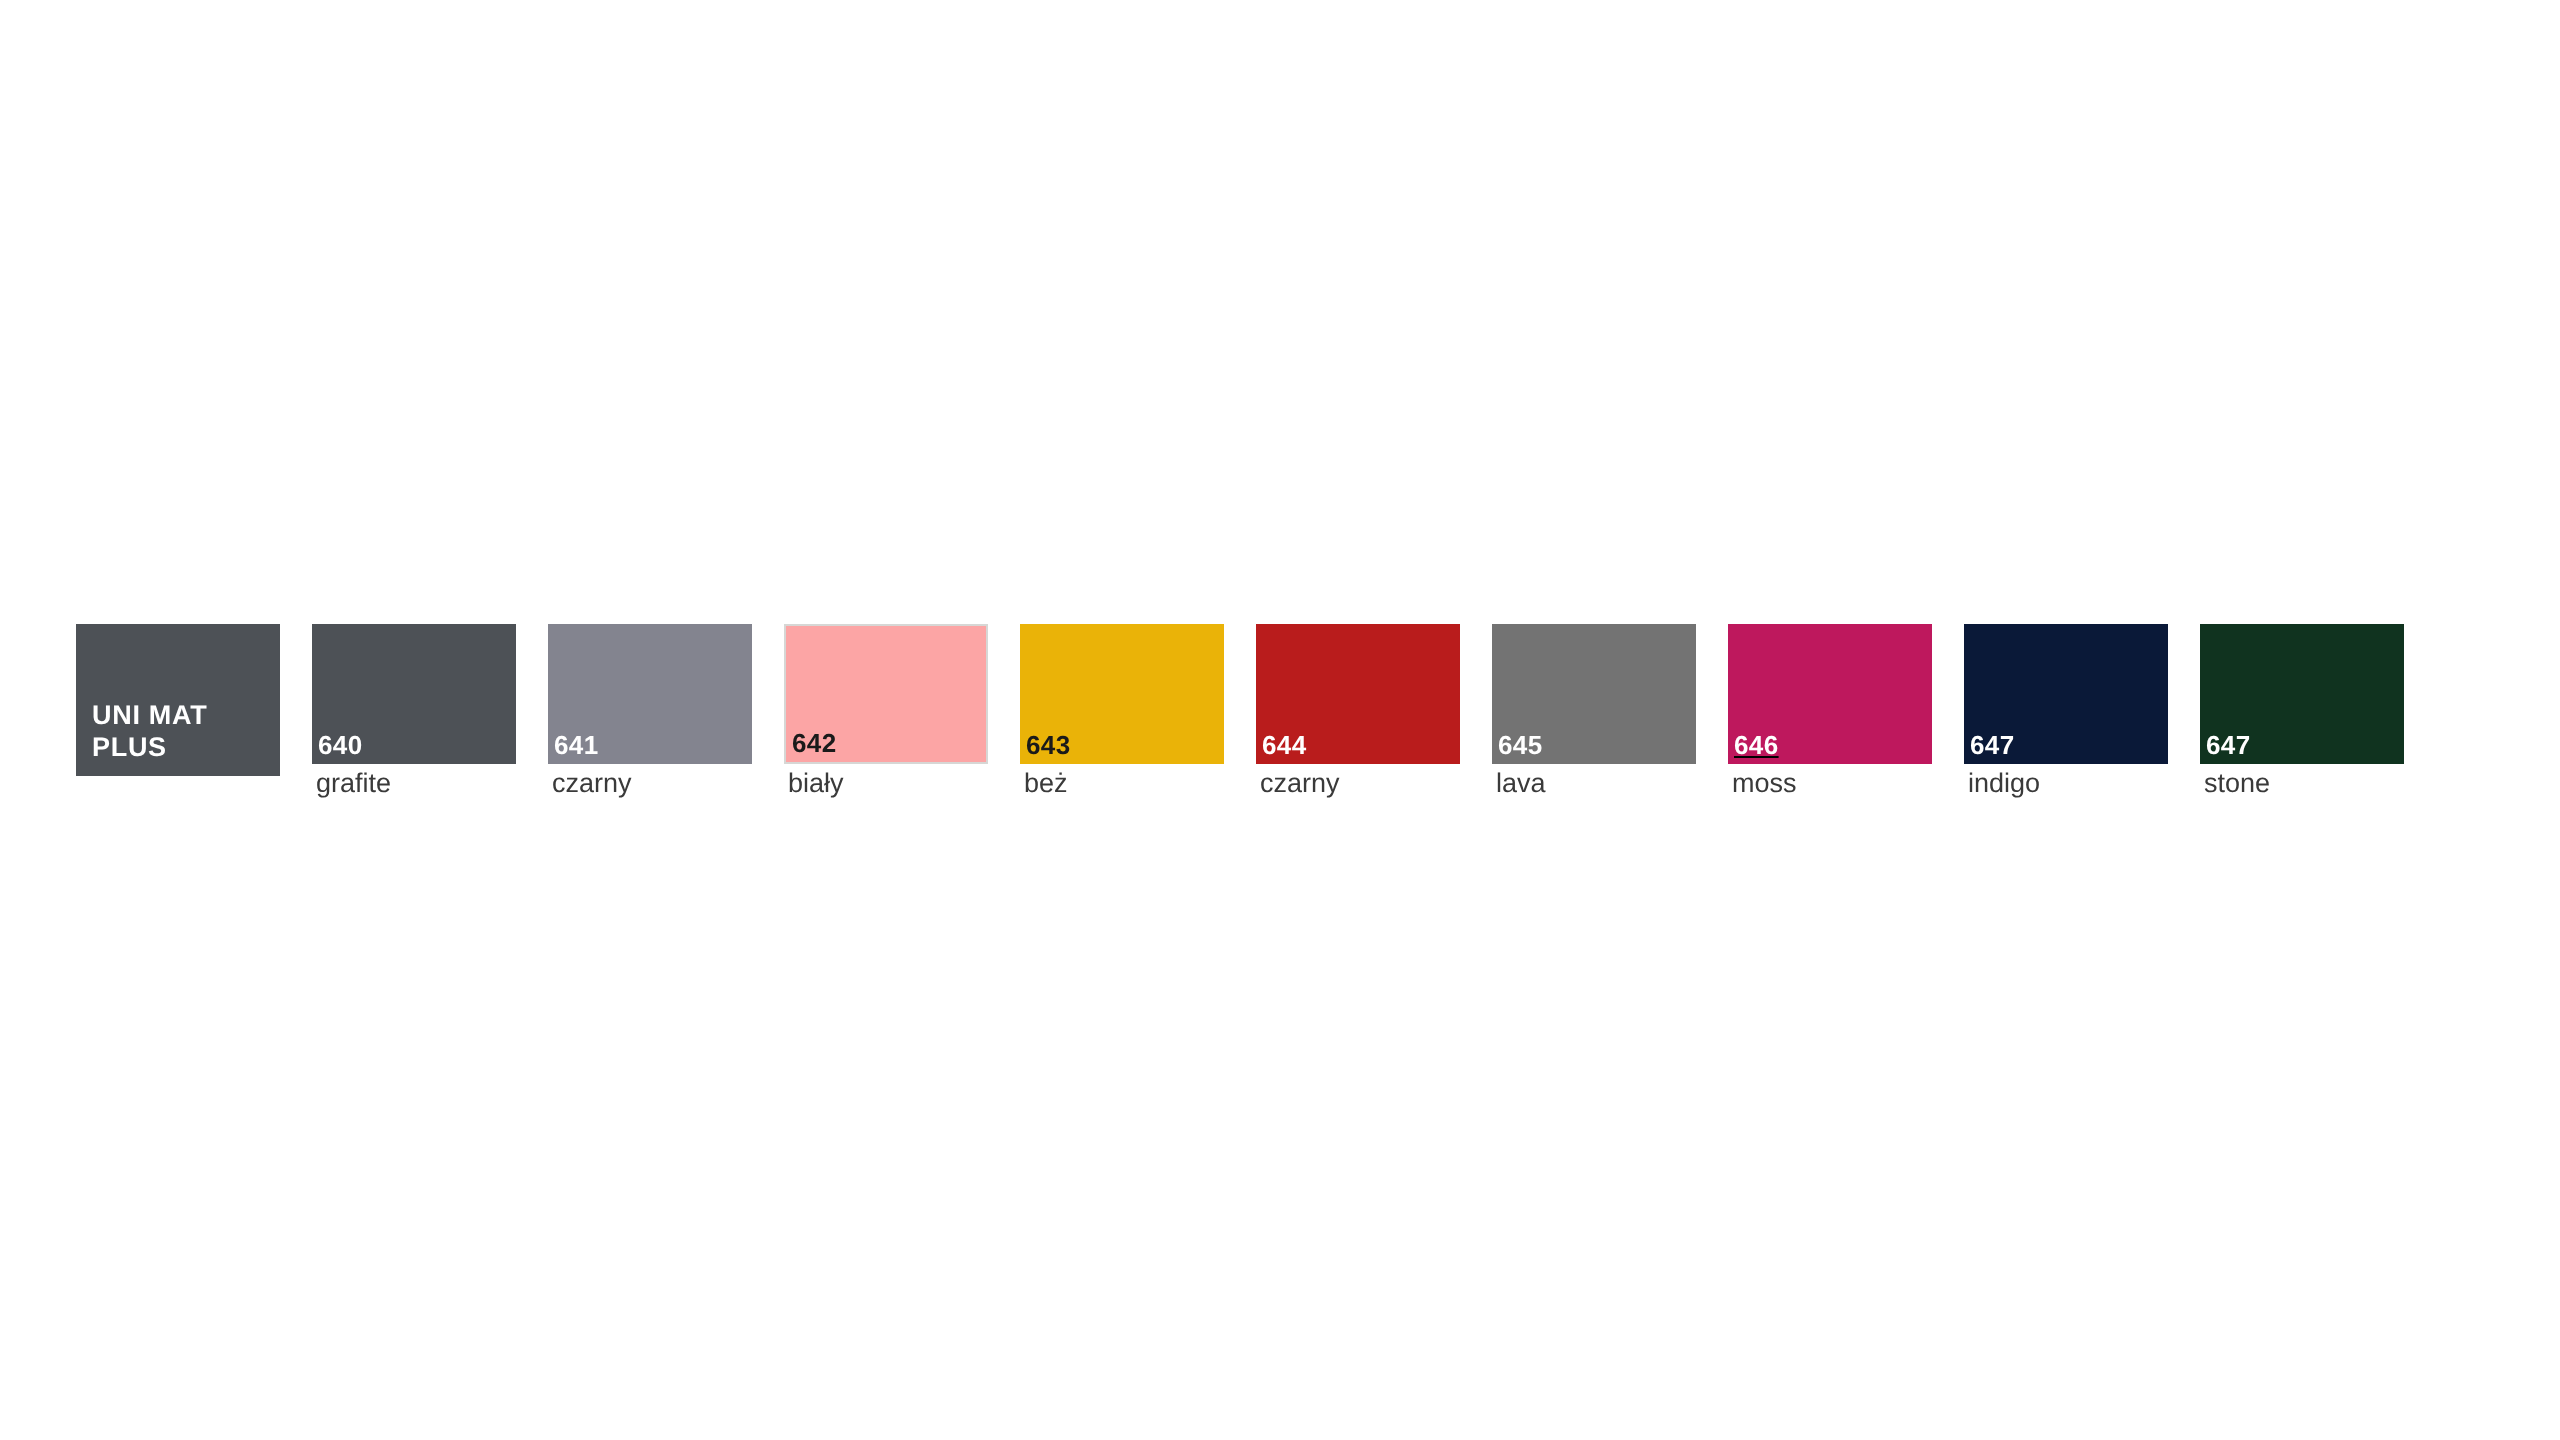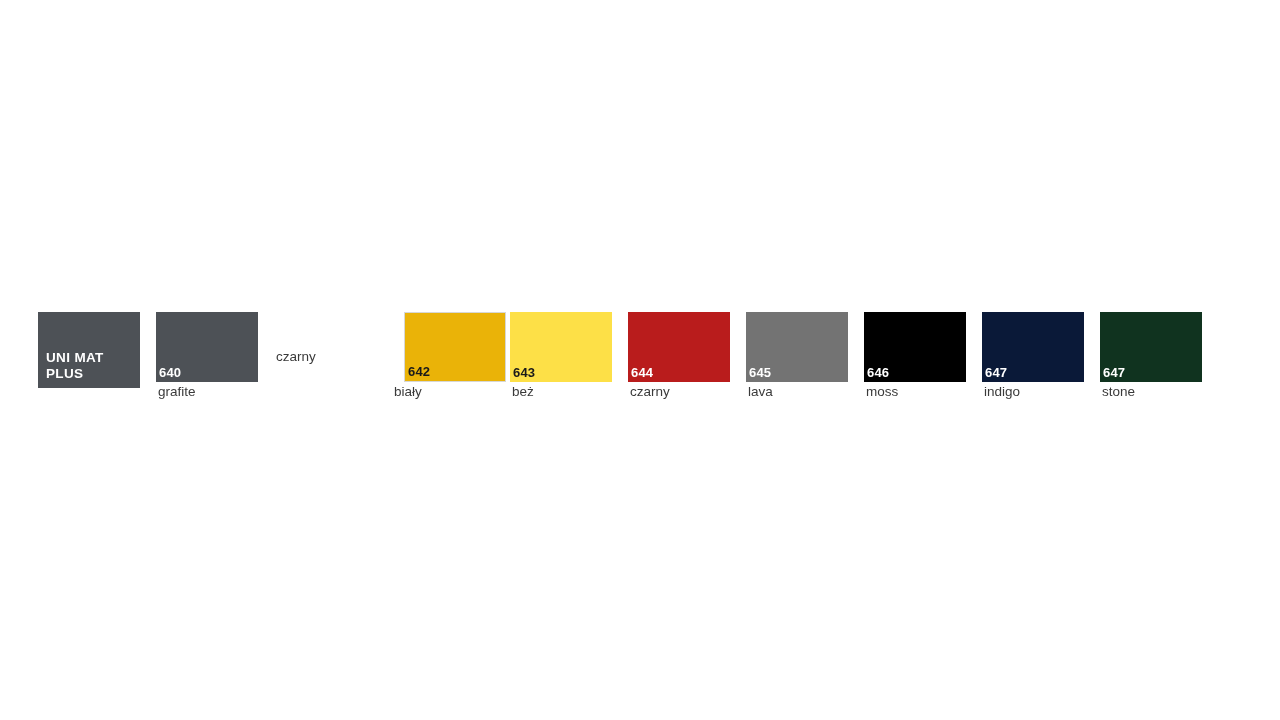--- a/index.html
+++ b/index.html
@@ -104,48 +104,51 @@
     </div>
 
     <div id="swatches-container" style="display:flex;align-items:center;">
         <div class="swatch-cell">
           <div class="swatch-chip" style="background: rgb(77, 81, 86);">
             <div class="swatch-code code-light" style="color: rgb(255, 255, 255);">640</div>
           </div>
           <div class="swatch-name">grafite</div>
         </div>
         <div class="swatch-cell">
+          <div class="swatch-chip" style="background: rgb(131, 132, 143);">
+            <div class="swatch-code code-light" style="color: rgb(255, 255, 255);">641</div>
+          </div>
           <div class="swatch-name">czarny</div>
         </div>
         <div class="swatch-cell">
-          <div class="swatch-chip bordered" style="background: #eab308; margin-left: 12px;">
+          <div class="swatch-chip bordered" style="background: #fca5a5;">
             <div class="swatch-code code-dark" style="color: rgb(26, 26, 26);">642</div>
           </div>
           <div class="swatch-name">biały</div>
         </div>
         <div class="swatch-cell">
-          <div class="swatch-chip" style="background: #fde047;">
+          <div class="swatch-chip" style="background: #eab308;">
             <div class="swatch-code code-dark" style="color: rgb(26, 26, 26);">643</div>
           </div>
           <div class="swatch-name">beż</div>
         </div>
         <div class="swatch-cell">
           <div class="swatch-chip" style="background: #b91c1c;">
             <div class="swatch-code code-light" style="color: rgb(255, 255, 255);">644</div>
           </div>
           <div class="swatch-name">czarny</div>
         </div>
         <div class="swatch-cell">
           <div class="swatch-chip" style="background: #737373;">
             <div class="swatch-code code-light" style="color: rgb(255, 255, 255);">645</div>
           </div>
           <div class="swatch-name">lava</div>
         </div>
         <div class="swatch-cell">
-          <div class="swatch-chip" style="background: #000000; text-decoration: underline;">
+          <div class="swatch-chip" style="background: #be185d; text-decoration: underline;">
             <div class="swatch-code code-light" style="color: rgb(255, 255, 255);">646</div>
           </div>
           <div class="swatch-name">moss</div>
         </div>
         <div class="swatch-cell">
           <div class="swatch-chip" style="background: rgb(10, 25, 56);">
             <div class="swatch-code code-light" style="color: rgb(255, 255, 255);">647</div>
           </div>
           <div class="swatch-name">indigo</div>
         </div>

